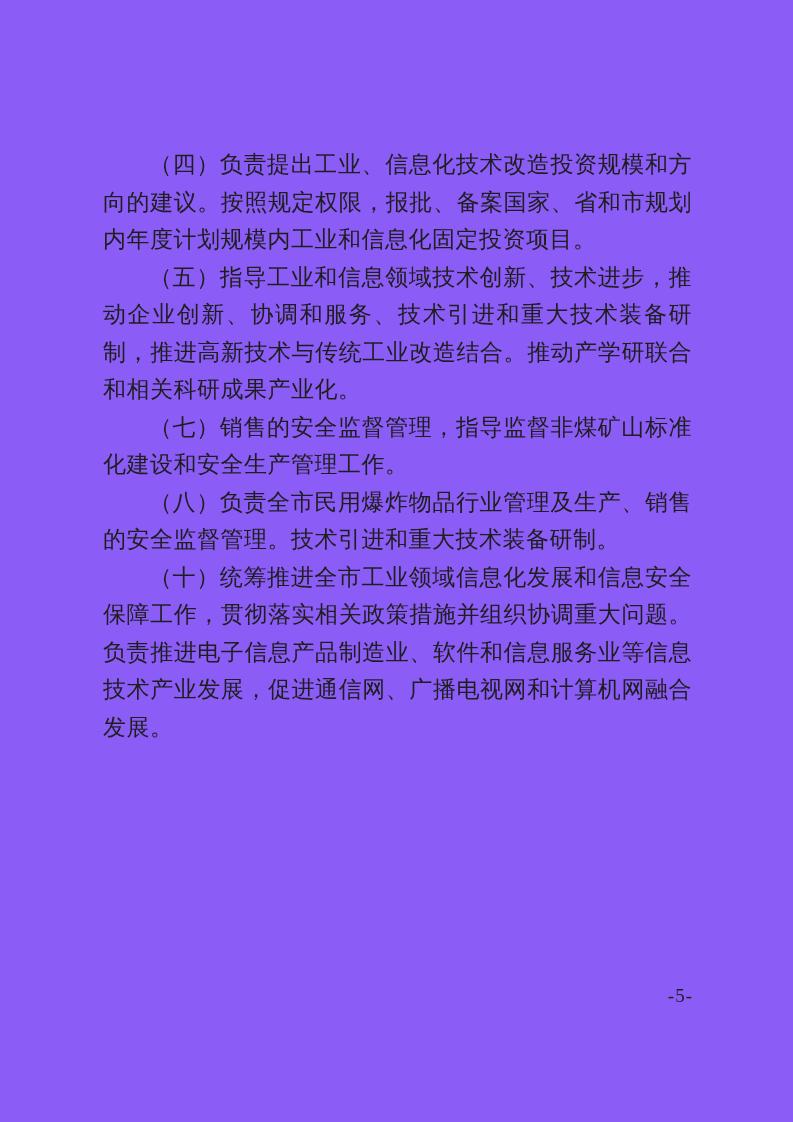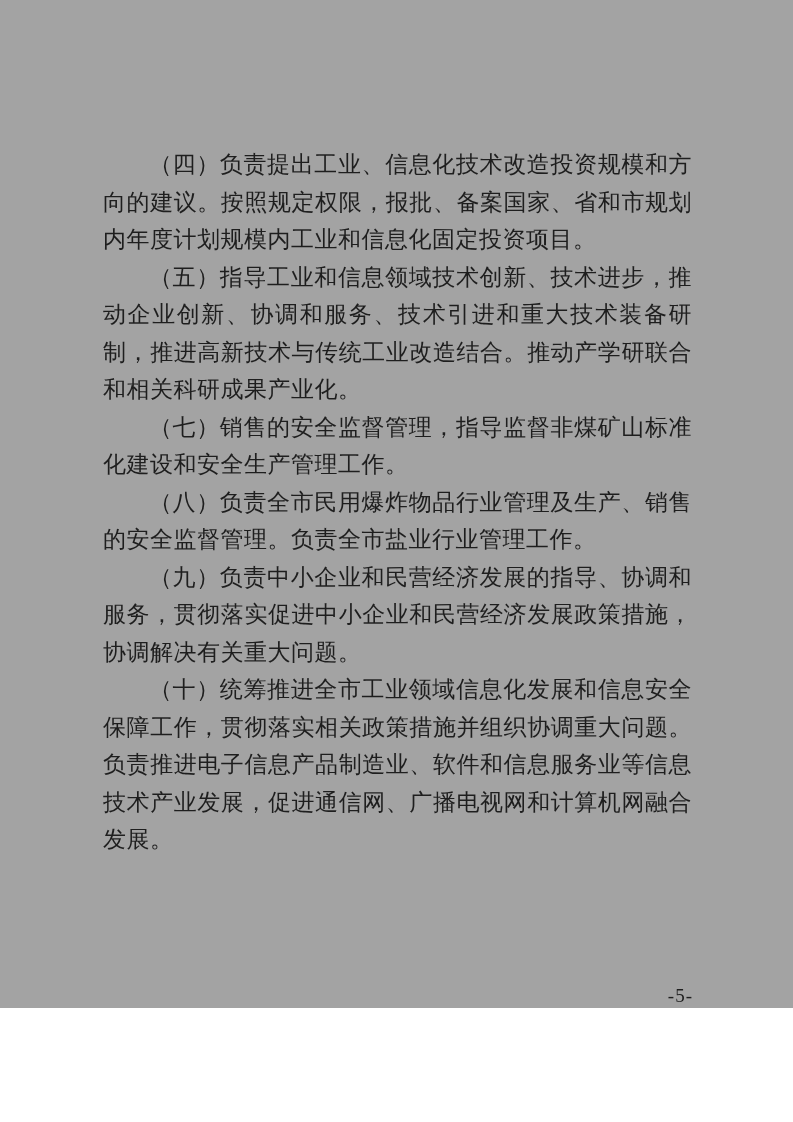--- a/index.html
+++ b/index.html
@@ -3,22 +3,22 @@
 <meta charset="utf-8">
 <style>
   html, body {
     margin: 0;
     padding: 0;
     background: #ffffff;
   }
   .page {
     position: relative;
     width: 793px;
-    height: 1008px;
-    background: #a3a3a3;
+    height: 1122px;
+    background: #8b5cf6;
     overflow: hidden;
     font-family: "Liberation Serif", "DejaVu Serif", serif;
     color: #1e1e1e;
   }
   .content {
     position: absolute;
     left: 103px;
     top: 146px;
     width: 589px;
   }
@@ -42,18 +42,17 @@
   }
 </style>
 </head>
 <body>
 
 <div class="page">
   <div class="content">
     <p>（四）负责提出工业、信息化技术改造投资规模和方向的建议。按照规定权限，报批、备案国家、省和市规划内年度计划规模内工业和信息化固定投资项目。</p>
     <p>（五）指导工业和信息领域技术创新、技术进步，推动企业创新、协调和服务、技术引进和重大技术装备研制，推进高新技术与传统工业改造结合。推动产学研联合和相关科研成果产业化。</p>
     <p>（七）销售的安全监督管理，指导监督非煤矿山标准化建设和安全生产管理工作。</p>
-    <p>（八）负责全市民用爆炸物品行业管理及生产、销售的安全监督管理。负责全市盐业行业管理工作。</p>
-    <p>（九）负责中小企业和民营经济发展的指导、协调和服务，贯彻落实促进中小企业和民营经济发展政策措施，协调解决有关重大问题。</p>
+    <p>（八）负责全市民用爆炸物品行业管理及生产、销售的安全监督管理。技术引进和重大技术装备研制。</p>
     <p>（十）统筹推进全市工业领域信息化发展和信息安全保障工作，贯彻落实相关政策措施并组织协调重大问题。负责推进电子信息产品制造业、软件和信息服务业等信息技术产业发展，促进通信网、广播电视网和计算机网融合发展。</p>
   </div>
   <div class="page-number">-5-</div>
 </div>
 
 </body></html>

